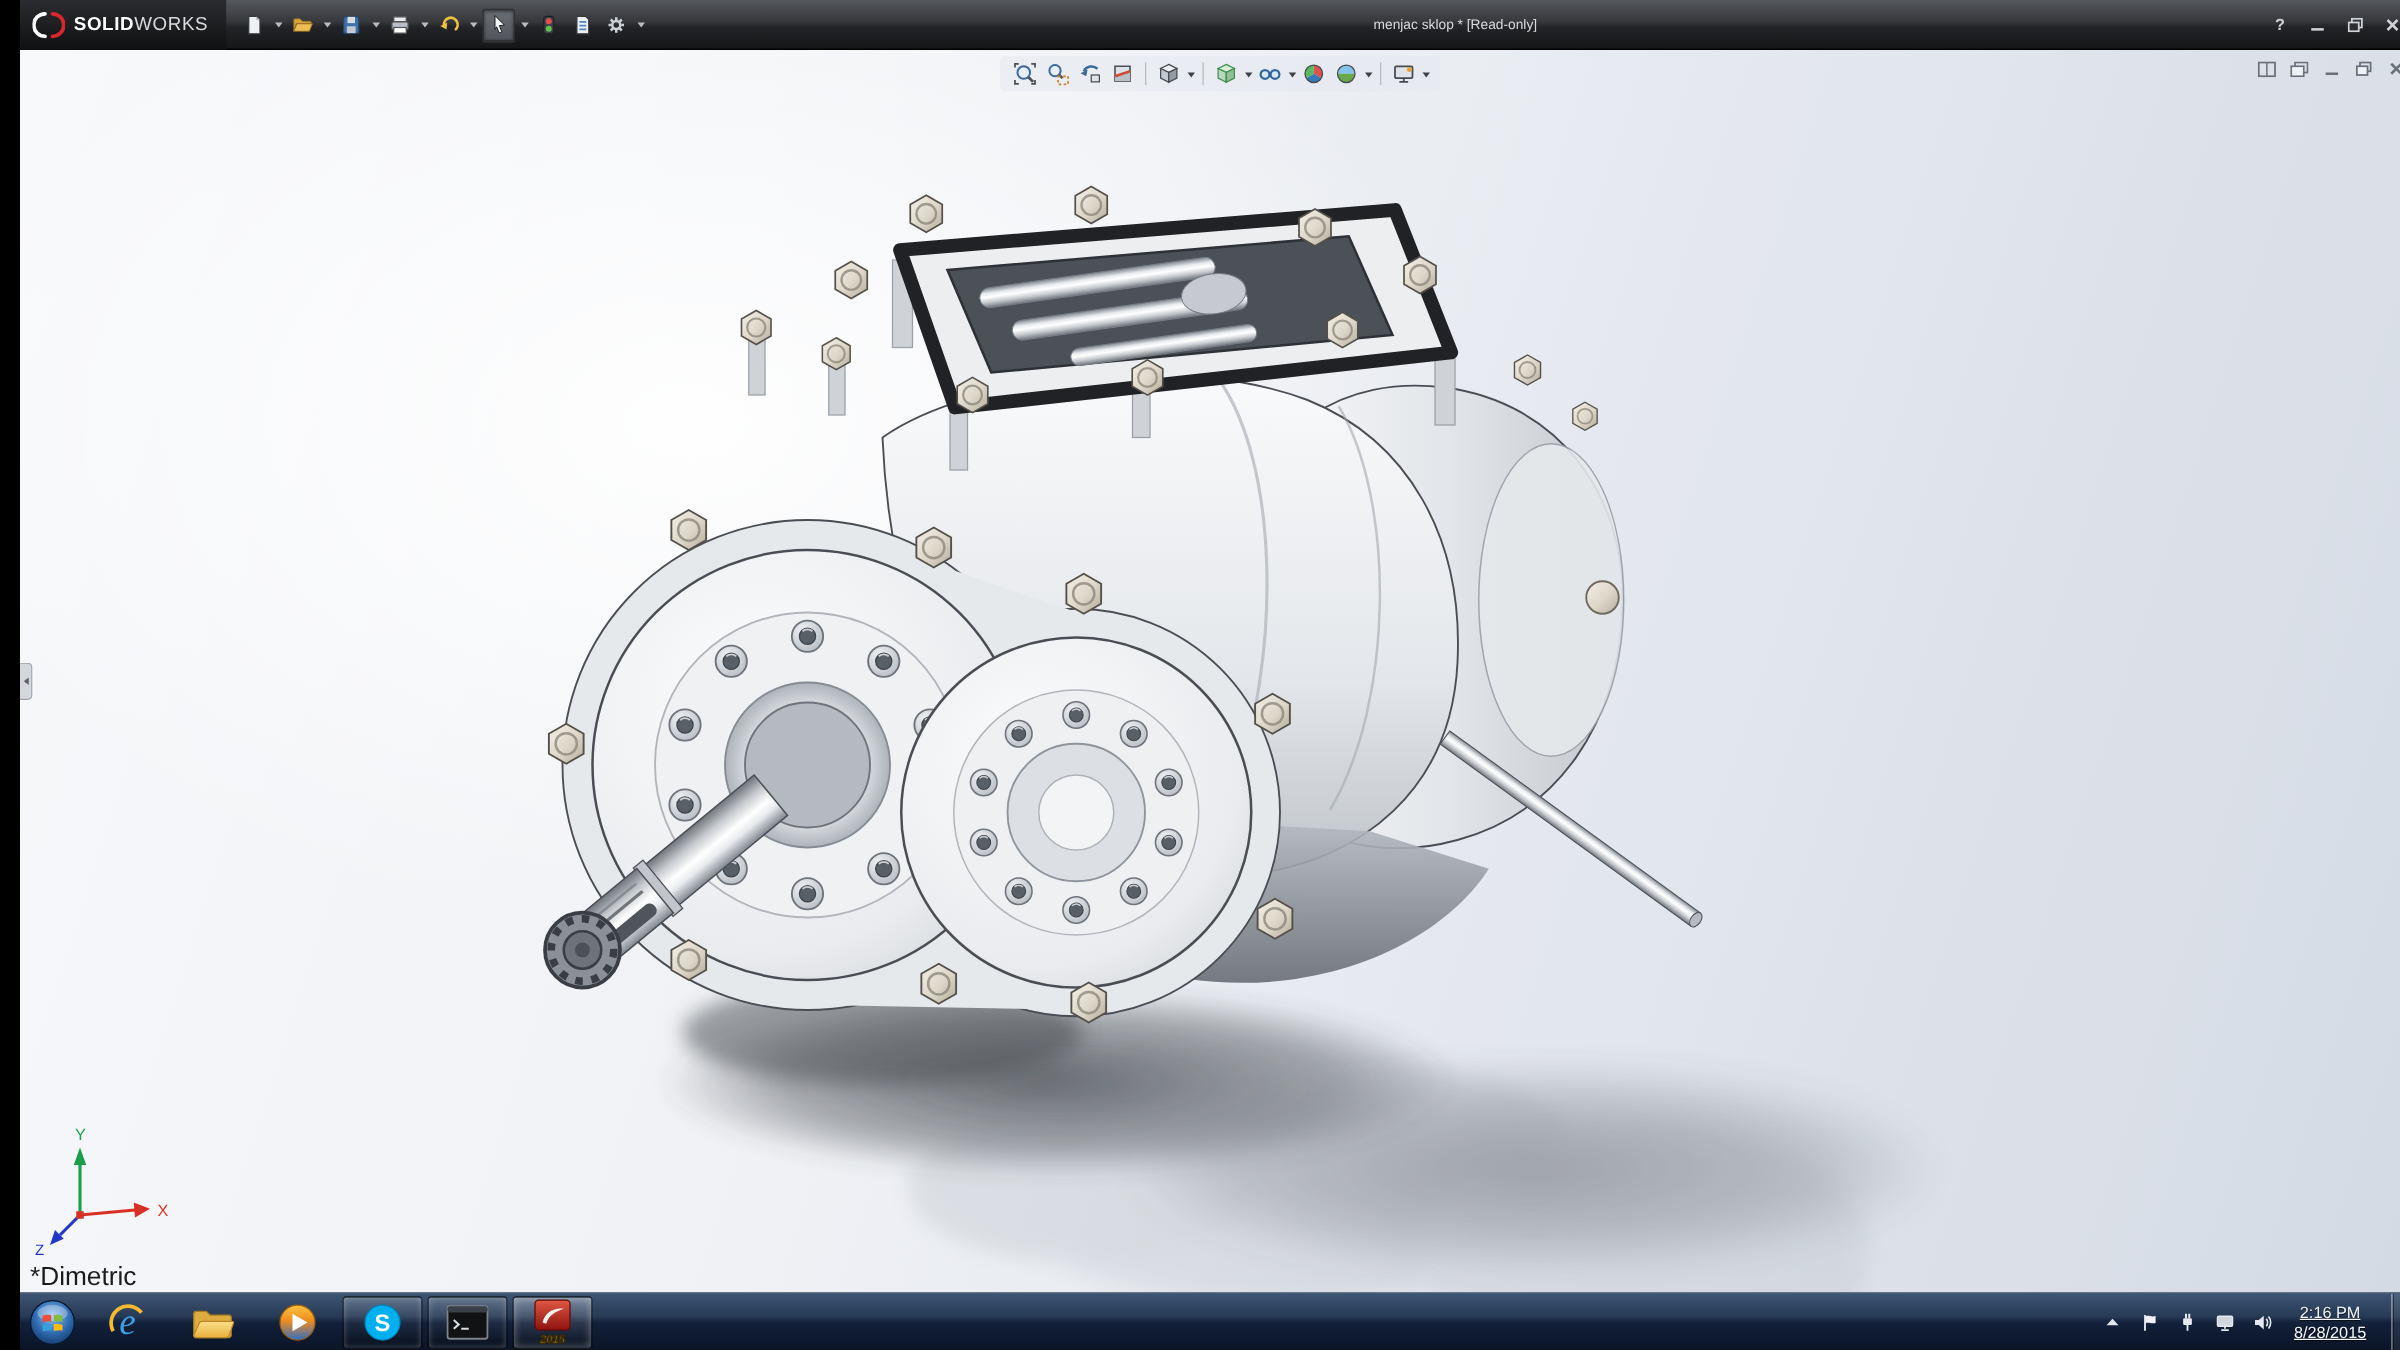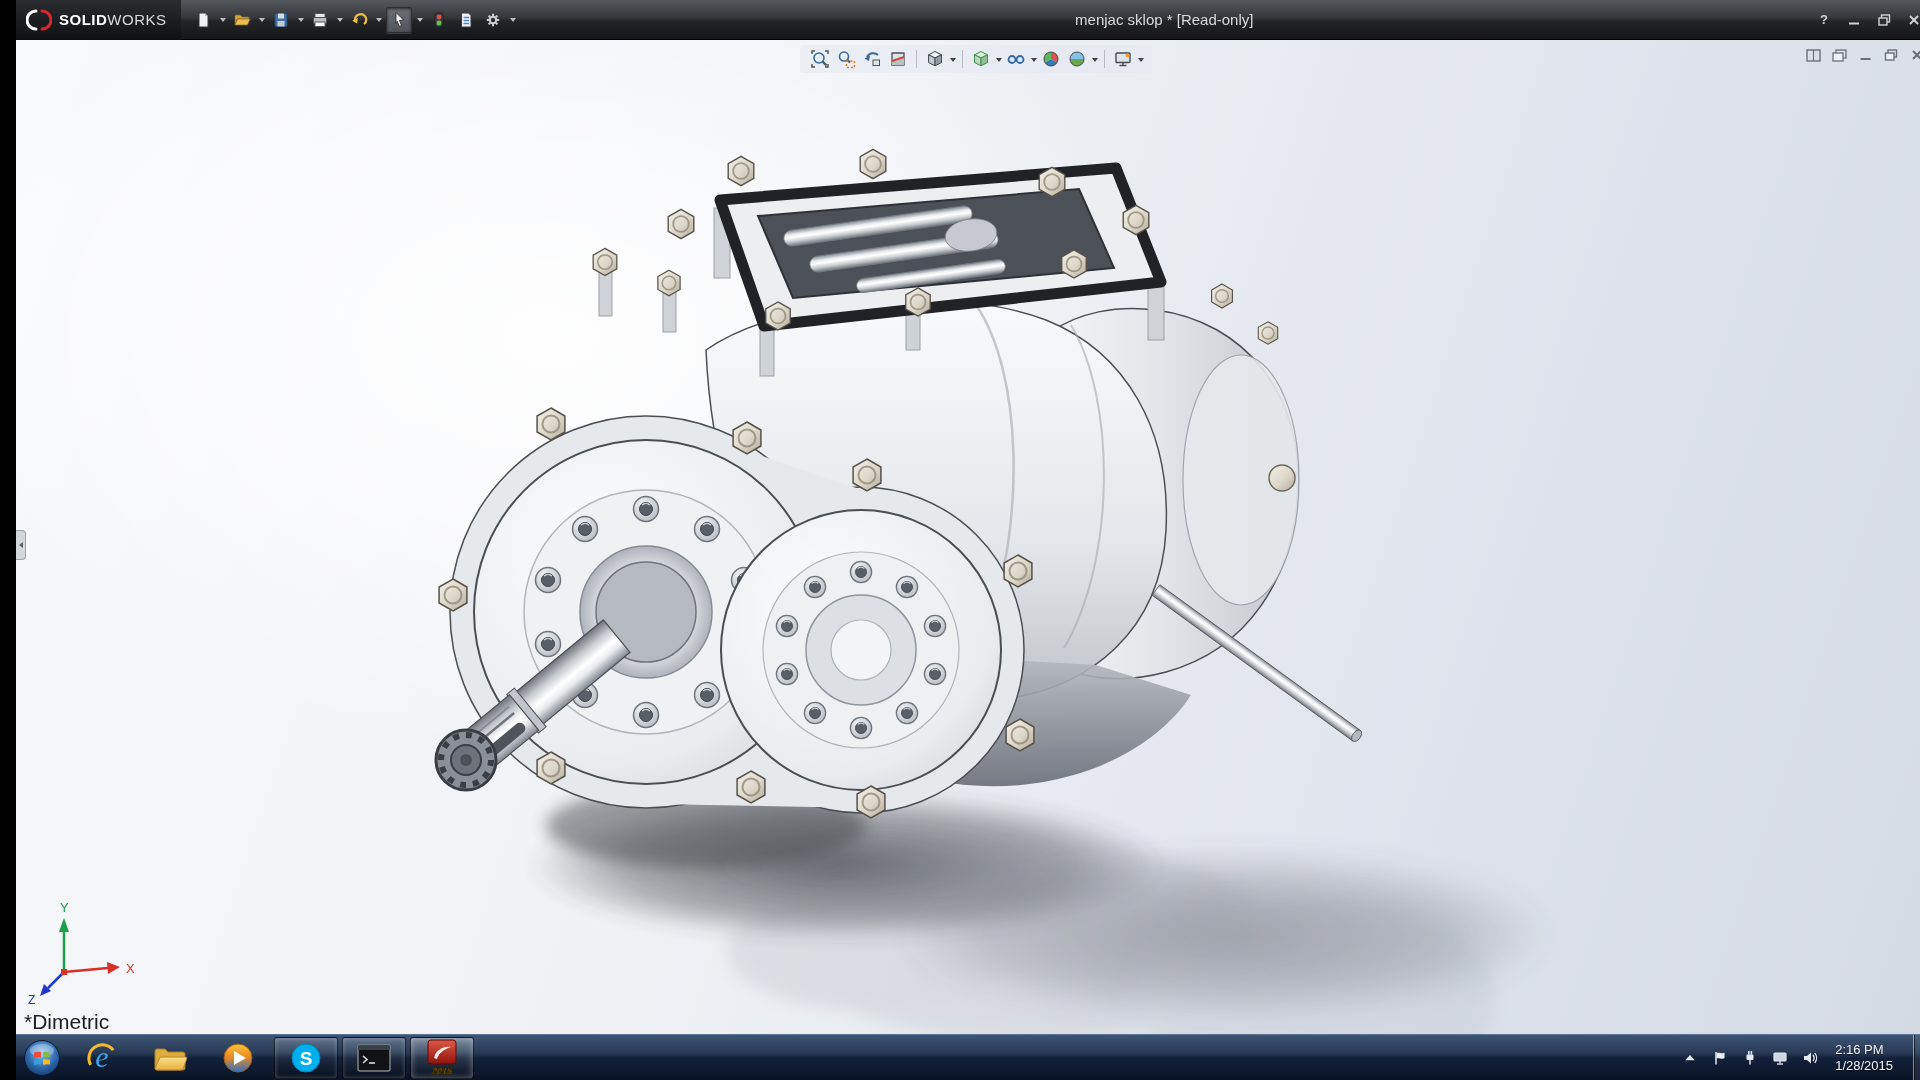--- a/index.html
+++ b/index.html
@@ -12,21 +12,21 @@
     border-bottom:1px solid #000; display:flex; align-items:center; z-index:40; }
   .brand { height:40px; display:flex; align-items:center; gap:7px; padding:0 14px 0 10px;
     background:linear-gradient(#2b2c2f,#0f1012); }
   .brand-text { color:#fff; font-size:15px; letter-spacing:.5px; white-space:nowrap; }
   .brand-text .light { font-weight:300; color:#d8dadd; }
   .tb { display:flex; align-items:center; gap:3px; margin-left:10px; }
   .tb-btn { height:26px; padding:0 3px; display:flex; align-items:center; justify-content:center; border-radius:2px; }
   .tb-btn.active { background:linear-gradient(#6b7077,#51555b); border:1px solid #2e3033;
     box-shadow:inset 0 1px 3px rgba(0,0,0,.6), 0 1px 0 rgba(255,255,255,.15); }
   .dd { width:0; height:0; border:3px solid transparent; border-top:4px solid #b9bdc2; margin:4px 1px 0 2px; }
-  .wtitle { flex:1; text-align:center; color:#d8dadd; font-size:15px; }
+  .wtitle { flex:1; text-align:center; color:#d8dadd; font-size:11px; }
   .win-controls { display:flex; align-items:center; gap:6px; padding-right:10px; }
   .wc { width:24px; height:20px; display:flex; align-items:center; justify-content:center; border-radius:2px; }
   .wc.help { color:#cfd3d7; font-weight:bold; font-size:13px; }
 
   
   .viewport { position:absolute; top:40px; left:0; right:0; bottom:46px;
     background:
       radial-gradient(ellipse 900px 600px at 28% 30%, rgba(255,255,255,.95), rgba(255,255,255,0) 70%),
       linear-gradient(108deg,#f8f9fb 0%,#eff1f5 40%,#dde2ea 78%,#d4dae4 100%); }
   .model { position:absolute; inset:0; }
@@ -57,22 +57,22 @@
     background:linear-gradient(#3d5574 0%,#273a55 40%,#12203a 52%,#0a1426 100%);
     border-top:1px solid #5a7596; display:flex; align-items:center; }
   .start-btn { width:52px; height:46px; display:flex; align-items:center; justify-content:center; }
   .task-btn { width:64px; height:42px; margin:2px 2px; display:flex; flex-direction:column; align-items:center; justify-content:center; border-radius:3px; }
   .task-btn.open { background:linear-gradient(rgba(255,255,255,.20),rgba(255,255,255,.06) 45%,rgba(0,0,0,.28));
     border:1px solid rgba(0,0,0,.6); box-shadow:inset 0 0 5px rgba(255,255,255,.28); }
   .task-btn.fg { background:linear-gradient(rgba(255,255,255,.32),rgba(255,255,255,.12) 45%,rgba(0,0,0,.2));
     border:1px solid rgba(0,0,0,.65); box-shadow:inset 0 0 7px rgba(255,255,255,.4);font-style:italic; }
   .tray { display:flex; align-items:center; gap:12px; margin-left:auto; padding-right:8px; }
   .tray-ic { width:18px; height:18px; display:flex; align-items:center; justify-content:center; }
-  .clock { text-align:left; color:#f2f5f9; font-size:13px; line-height:16px; padding:0 8px 0 4px;
-    text-shadow:0 1px 1px rgba(0,0,0,.7); }
+  .clock { text-align:center; color:#f2f5f9; font-size:13px; line-height:16px; padding:0 8px 0 4px;
+    text-shadow:0 1px 1px rgba(0,0,0,.7);text-decoration:underline; }
   .show-desktop { width:15px; height:46px; background:rgba(255,255,255,.08);
     border-left:1px solid rgba(255,255,255,.45); box-shadow:inset 1px 0 0 rgba(0,0,0,.6); }
 </style>
 </head>
 <body>
 
 <div class="app">
 
   <header class="titlebar">
     <div class="brand">
@@ -622,18 +622,18 @@
         </svg>
       </div>
       <div class="tray-ic">
         <svg width="16" height="16" viewBox="0 0 16 16">
           <polygon points="2,6 5,6 9,2.5 9,13.5 5,10 2,10" fill="#e4e9f0"></polygon>
           <path d="M11,5 A5 5 0 0 1 11,11 M12.8,3.2 A7.5 7.5 0 0 1 12.8,12.8" fill="none" stroke="#e4e9f0" stroke-width="1.3"></path>
         </svg>
       </div>
       <div class="clock">
         <div>2:16 PM</div>
-        <div>1/28/2015</div>
+        <div>8/28/2015</div>
       </div>
       <div class="show-desktop"></div>
     </div>
   </footer>
 </div>
 
 </body></html>

